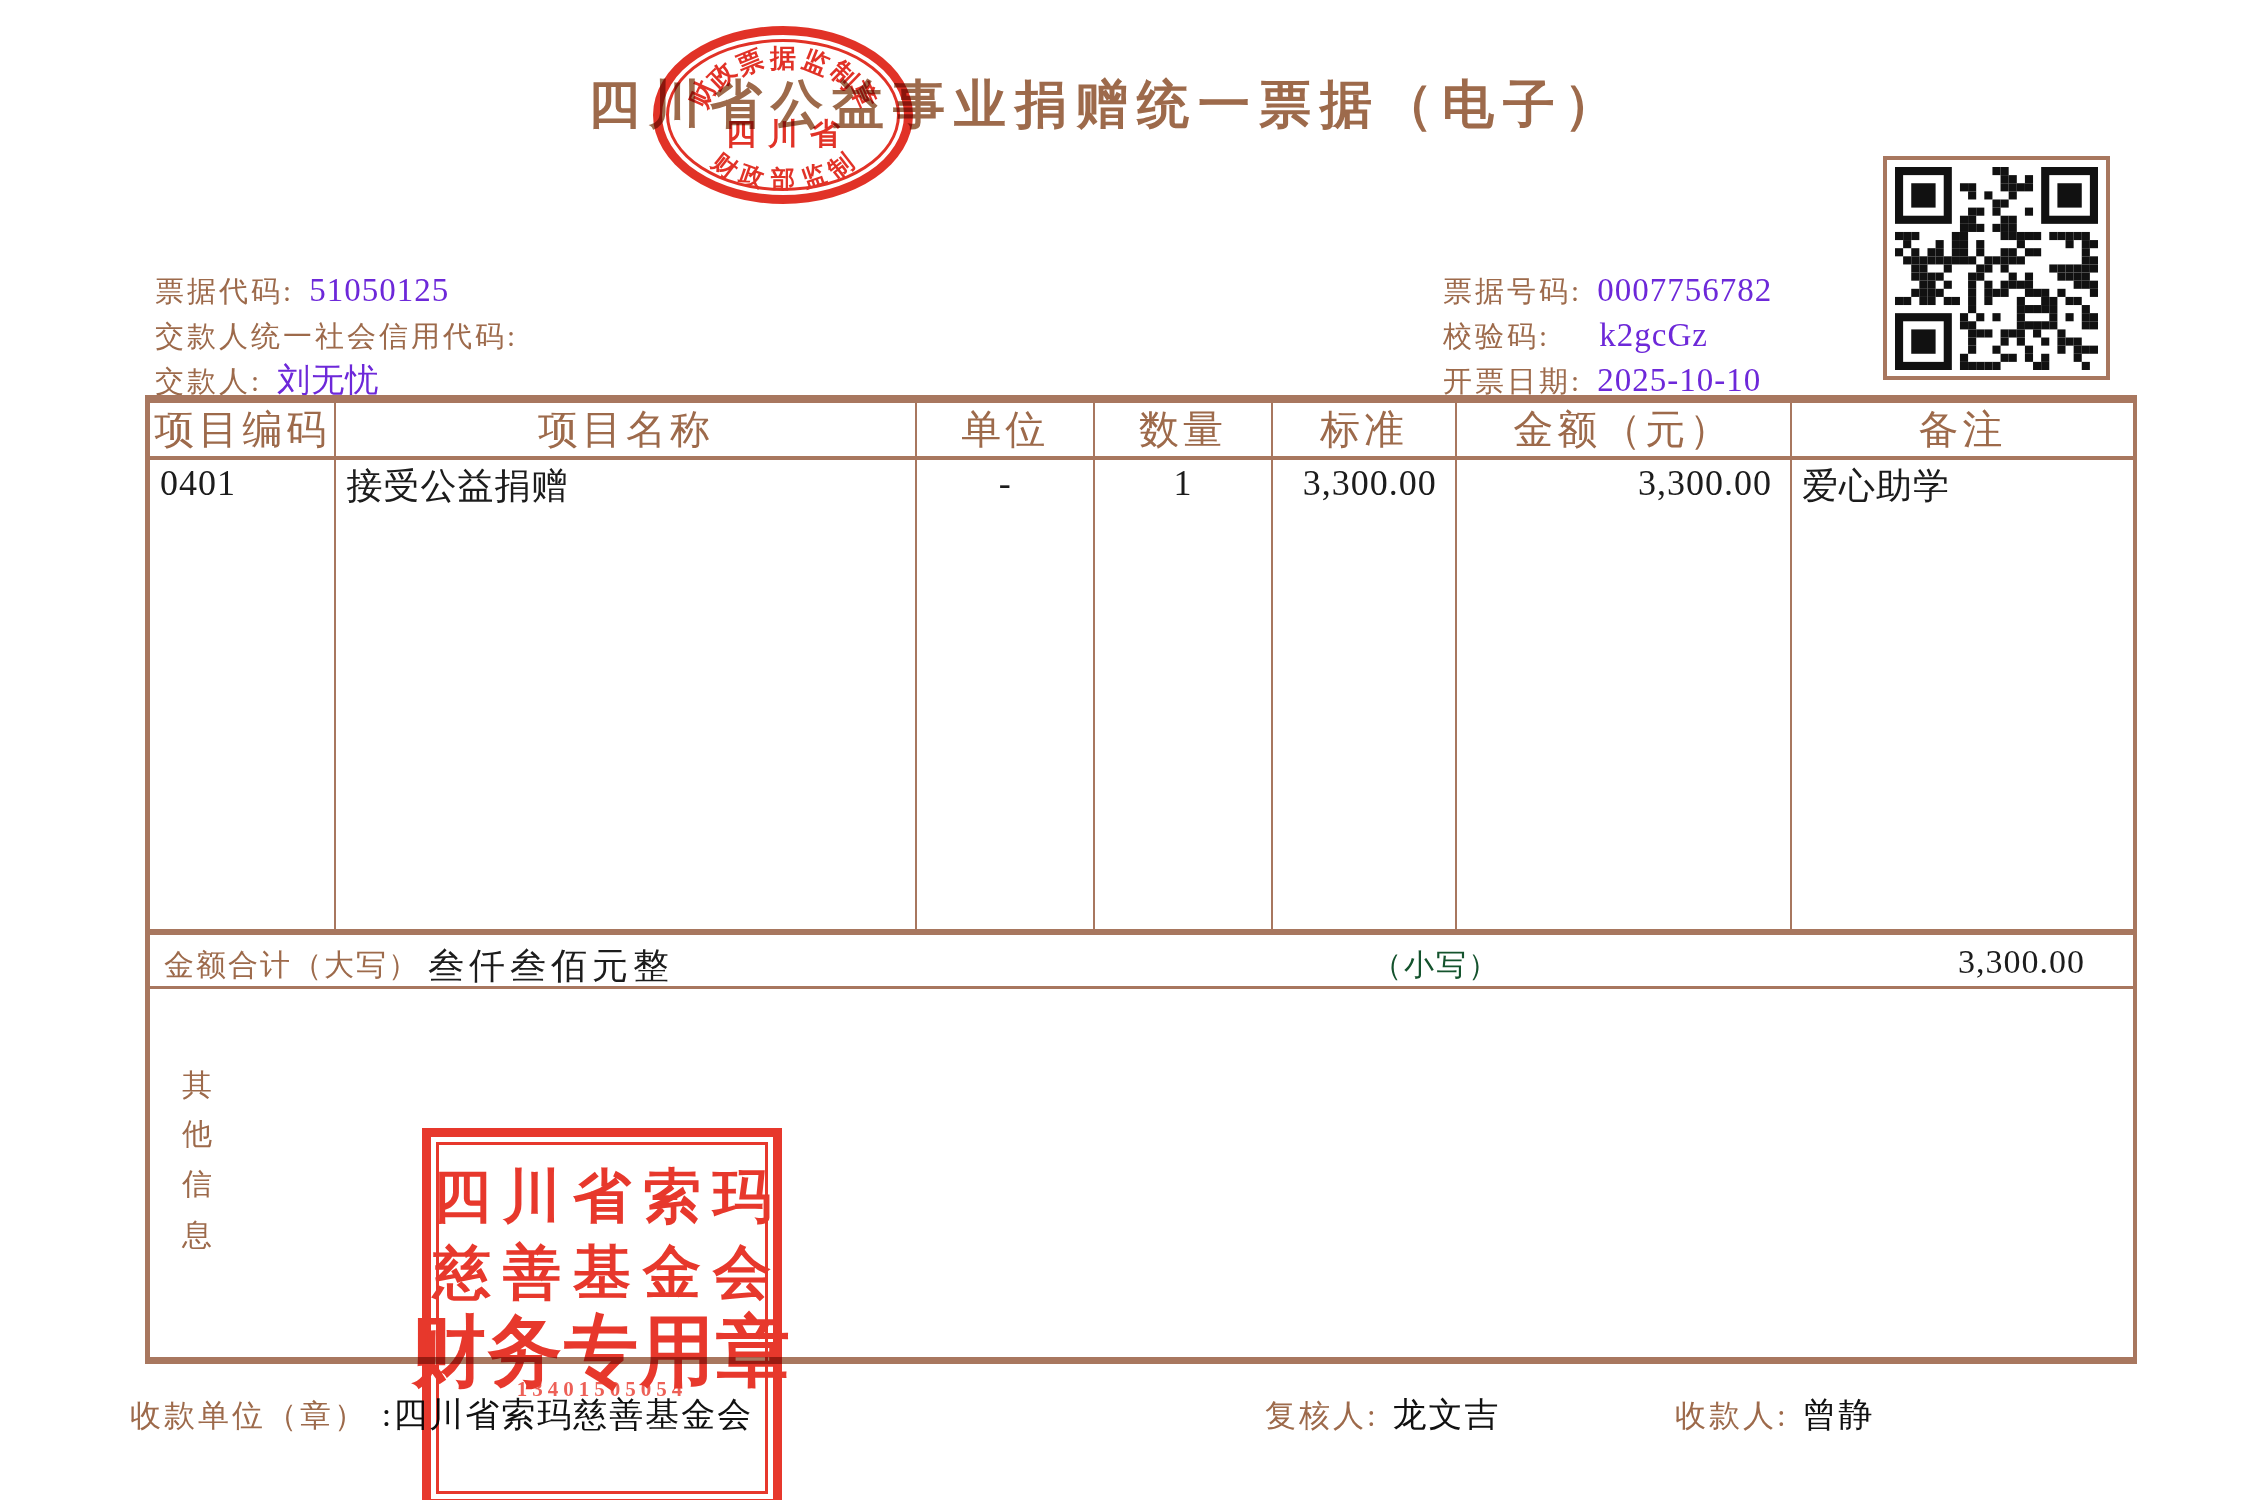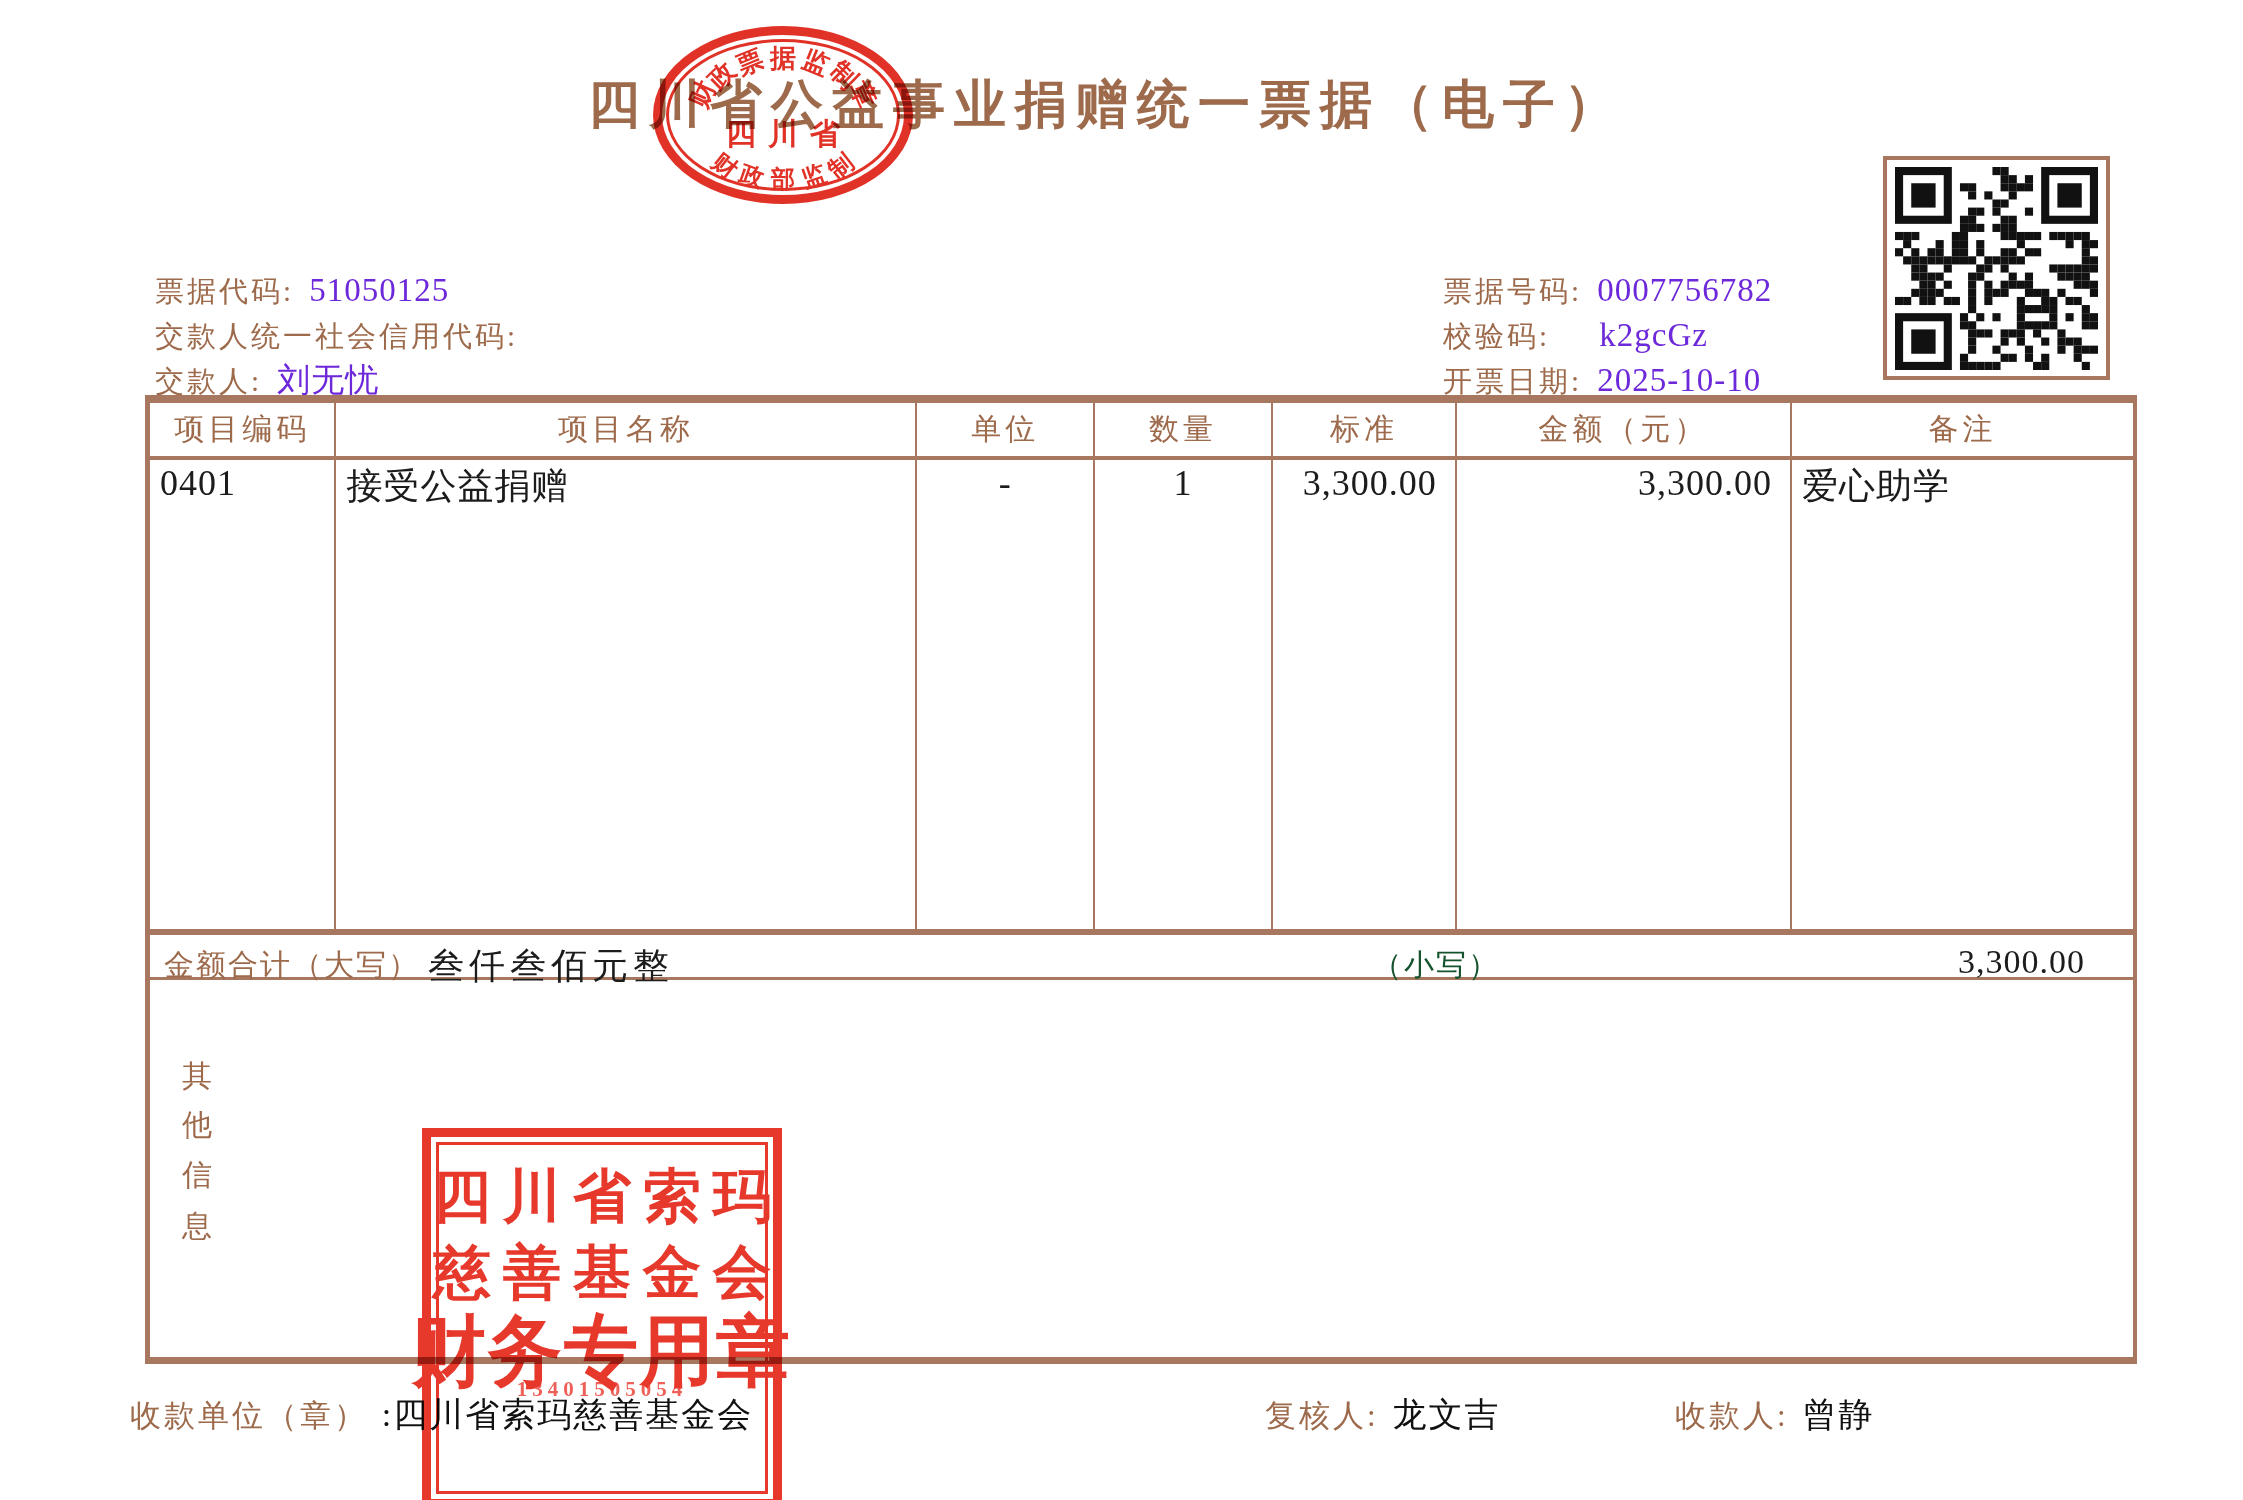--- a/index.html
+++ b/index.html
@@ -30,31 +30,31 @@
   .meta .val{color:#6d28d9;font-size:33px;margin-left:8px;letter-spacing:1px;}
   .meta-left{left:155px;top:268px;}
   .meta-right{left:1443px;top:268px;}
   .val-gap{margin-left:42px !important;}
   
   .bill-table{position:absolute;left:145px;top:395px;width:1992px;height:969px;box-sizing:border-box;
               border-left:5px solid #a8775f;border-right:4px solid #a8775f;
               border-top:8px solid #a8775f;border-bottom:7px solid #a8775f;}
   .thead{display:flex;height:57px;border-bottom:4px solid #a8775f;box-sizing:border-box;}
   .thead .hc{display:flex;align-items:center;justify-content:center;
-             color:#9d6a4b;font-size:30px;letter-spacing:4px;box-sizing:border-box;}
+             color:#9d6a4b;font-size:40px;letter-spacing:4px;box-sizing:border-box;}
   .vline{border-right:2px solid #a8775f;}
   .tbody{display:flex;height:469px;box-sizing:border-box;}
   .tbody .bc{box-sizing:border-box;font-size:36px;padding-top:2px;letter-spacing:1px;}
   .c1{width:9.4%;}  .c2{width:29.3%;} .c3{width:8.95%;} .c4{width:9.0%;}
   .c5{width:9.25%;} .c6{width:16.9%;} .c7{width:17.2%;}
   .al{padding-left:10px;text-align:left;}
   .ac{text-align:center;}
   .ar{padding-right:18px;text-align:right;}
   .tsep{height:6px;background:#a8775f;}
-  .trow{position:relative;height:45px;border-bottom:3px solid #a8775f;box-sizing:border-box;}
+  .trow{position:relative;height:54px;border-bottom:3px solid #a8775f;box-sizing:border-box;}
   .trow .big-lab{position:absolute;left:14px;top:10px;color:#9d6a4b;font-size:30px;letter-spacing:2px;}
   .trow .big-cn{position:absolute;left:278px;top:7px;font-size:36px;letter-spacing:5px;}
   .trow .small-lab{position:absolute;left:1222px;top:10px;color:#14532d;font-size:30px;letter-spacing:2px;}
   .trow .small-num{position:absolute;right:48px;top:8px;font-size:34px;letter-spacing:1px;}
   .other{position:relative;height:100%;}
   .other-label{position:absolute;left:26px;top:56px;color:#9d6a4b;font-size:30px;
                writing-mode:vertical-lr;text-orientation:upright;letter-spacing:50px;}
   
   .sq-stamp{position:absolute;left:422px;top:1128px;width:360px;height:380px;box-sizing:border-box;
             border:9px solid #e6291c;mix-blend-mode:multiply;opacity:.93;z-index:5;}

